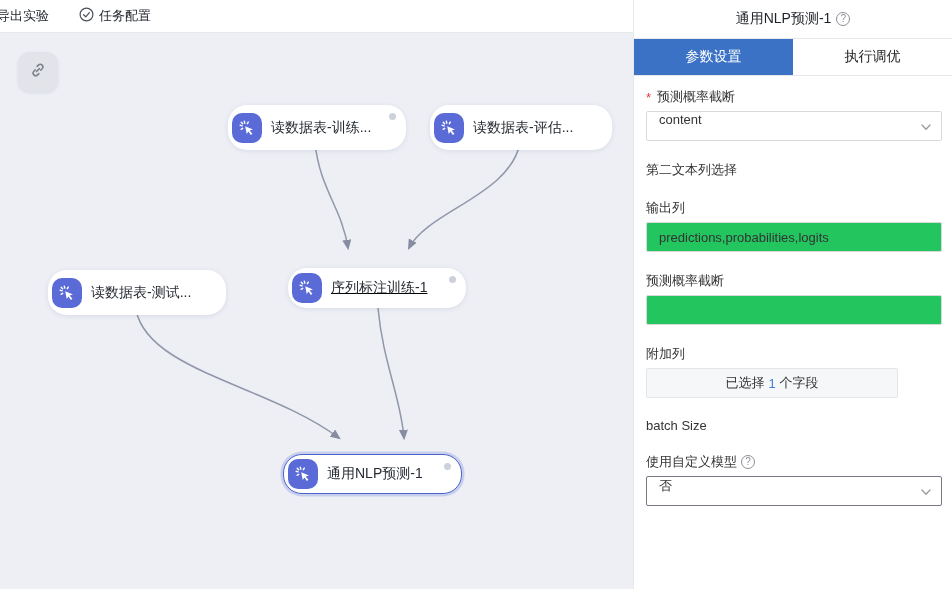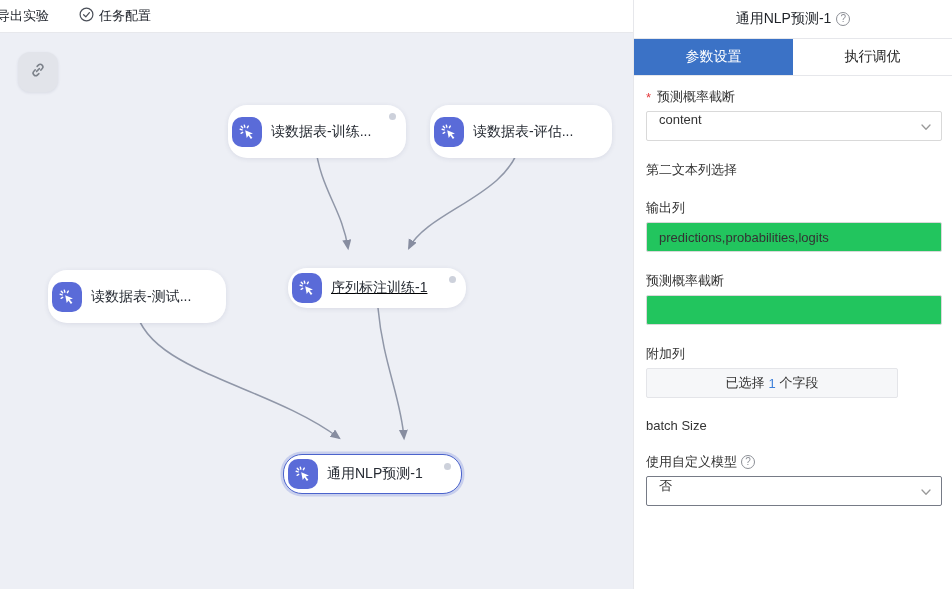--- a/index.html
+++ b/index.html
@@ -12,21 +12,21 @@
   .toolbar-item { display:flex; align-items:center; gap:5px; cursor:pointer; }
   .toolbar-item.export { margin-left:-3px; }
   .toolbar-item.task { margin-left:30px; }
   .icon-svg { display:block; }
 
   .canvas { position:relative; flex:1; background:#edeff5; overflow:hidden; }
   .edges { position:absolute; left:0; top:0; width:633px; height:556px; pointer-events:none; }
 
   .link-btn { position:absolute; left:18px; top:19px; width:40px; height:40px; border-radius:12px; background:#e2e4ea; box-shadow:0 1px 3px rgba(40,50,90,.10); display:flex; align-items:center; justify-content:center; cursor:pointer; }
 
-  .node { position:absolute; height:53px; background:#fff; border-radius:19px; box-shadow:0 1px 5px rgba(35,48,100,.10); display:flex; align-items:center; padding-left:4px; cursor:pointer; }
+  .node { position:absolute; height:45px; background:#fff; border-radius:19px; box-shadow:0 1px 5px rgba(35,48,100,.10); display:flex; align-items:center; padding-left:4px; cursor:pointer; }
   .node-icon { width:30px; height:30px; border-radius:10px; background:#5a6bd8; display:flex; align-items:center; justify-content:center; flex:0 0 auto; }
   .node-label { margin-left:9px; font-size:14px; color:#262b33; white-space:nowrap; }
   .node-dot { position:absolute; right:10px; top:8px; width:7px; height:7px; border-radius:50%; background:#cdd1db; }
   .node.selected { border:1.5px solid #4b63cc; box-shadow:0 0 0 2.5px rgba(90,110,215,.25); height:40px; }
 
   
   .panel { width:319px; height:589px; border-left:1px solid #e6e7eb; background:#fff; display:flex; flex-direction:column; }
   .panel-header { height:39px; border-bottom:1px solid #e6e7eb; display:flex; align-items:center; justify-content:center; gap:5px; font-size:14px; color:#1f2329; flex:0 0 auto; }
   .q-circle { width:14px; height:14px; border:1px solid #8c8f96; border-radius:50%; color:#8c8f96; font-size:10px; line-height:12px; text-align:center; display:inline-block; cursor:pointer; }
   .tabs { display:flex; height:37px; border-bottom:1px solid #e6e7eb; flex:0 0 auto; }

